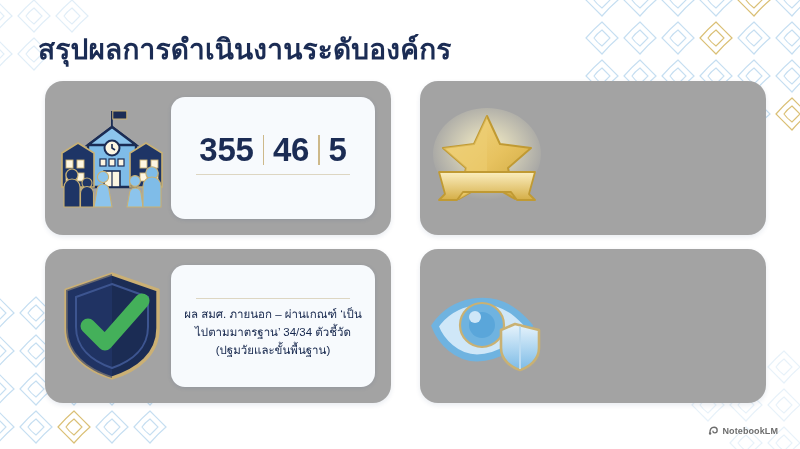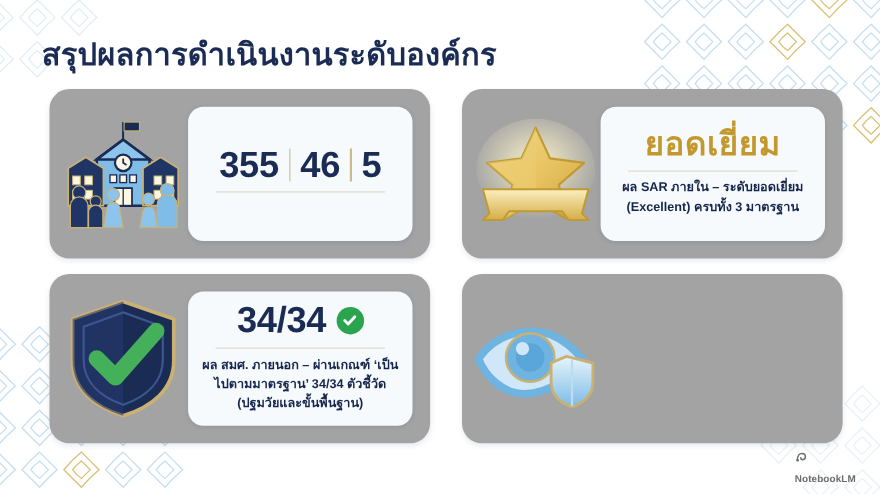--- a/index.html
+++ b/index.html
@@ -102,38 +102,38 @@
     background:#ddd6c2;
     margin:7px 0 7px 0;
   }
 
   .caption{
     font-size:11.5px;
     font-weight:700;
     color:#15264c;
     line-height:1.55;
   }
-  .caption.normal{font-weight:700;}
+  .caption.normal{font-weight:400;}
 
   .check-badge{
     width:25px;height:25px;border-radius:50%;
     background:#2aa44f;
     display:inline-flex;align-items:center;justify-content:center;
     flex:0 0 auto;
   }
 
   
   .footer{
     position:absolute;
     right:22px;
     bottom:9px;
     display:flex;
+    align-items:center;
     gap:4px;
     z-index:3;
-    flex-direction:column;
   }
   .footer-label{
     font-size:9px;
     color:#6d6d6d;
     font-weight:600;
     letter-spacing:.1px;
   }
 </style>
 </head>
 <body>
@@ -329,52 +329,39 @@
             </linearGradient>
           </defs>
           <ellipse cx="56" cy="50" rx="54" ry="46" fill="url(#glow)"></ellipse>
           <path d="M56 12 L69 40 L100 44 L77 64 L84 95 L56 79 L28 95 L35 64 L12 44 L43 40 Z" fill="url(#goldA)" stroke="#c09a33" stroke-width="2" stroke-linejoin="round"></path>
           <path d="M56 12 L56 79 L28 95 L35 64 L12 44 L43 40 Z" fill="#eccd72" opacity=".55"></path>
           <path d="M8 68 L104 68 L98 90 L104 96 L86 96 L80 88 L32 88 L26 96 L8 96 L14 90 Z" fill="url(#goldB)" stroke="#c09a33" stroke-width="1.8" stroke-linejoin="round"></path>
           <path d="M18 72 L94 72" stroke="#f7e6ae" stroke-width="2" opacity=".8"></path>
         </svg>
       </div>
 
-      <div class="panel">
-        <div class="stat gold">ยอดเยี่ยม</div>
-        <div class="rule"></div>
-        <div class="caption">ผล SAR ภายใน – ระดับยอดเยี่ยม (Excellent) ครบทั้ง 3 มาตรฐาน</div>
-      </div>
     </div>
 
     <div class="card">
       <div class="card-icon">
         <svg width="104" height="112" viewBox="0 0 104 112">
           <defs>
             <linearGradient id="shieldNavy" x1="0" y1="0" x2="1" y2="1">
               <stop offset="0%" stop-color="#27417c"></stop>
                 <stop offset="100%" stop-color="#16255087"></stop>
             </linearGradient>
           </defs>
           <path d="M52 4 L98 20 L98 58 C98 84 78 100 52 108 C26 100 6 84 6 58 L6 20 Z" fill="#1b2c54" stroke="#cbb074" stroke-width="3.4" stroke-linejoin="round"></path>
           <path d="M52 4 L6 20 L6 58 C6 84 26 100 52 108 Z" fill="#24396e" opacity=".6"></path>
           <path d="M52 14 L88 27 L88 57 C88 78 72 91 52 98 C32 91 16 78 16 57 L16 27 Z" fill="none" stroke="#3d5590" stroke-width="2"></path>
           <path d="M28 56 L45 73 L82 31" fill="none" stroke="#44b05a" stroke-width="15" stroke-linecap="round" stroke-linejoin="round"></path>
         </svg>
       </div>
 
       <div class="panel">
-        <div class="stat">
-          <span>34/34</span>
-          <span class="check-badge">
-            <svg width="16" height="16" viewBox="0 0 16 16">
-              <path d="M3.4 8.4 L6.5 11.5 L12.6 4.9" fill="none" stroke="#ffffff" stroke-width="2.6" stroke-linecap="round" stroke-linejoin="round"></path>
-            </svg>
-          </span>
-        </div>
         <div class="rule"></div>
         <div class="caption normal">ผล สมศ. ภายนอก – ผ่านเกณฑ์ ‘เป็นไปตามมาตรฐาน’ 34/34 ตัวชี้วัด (ปฐมวัยและขั้นพื้นฐาน)</div>
       </div>
     </div>
 
     <div class="card">
       <div class="card-icon">
         <svg width="116" height="92" viewBox="0 0 116 92">
           <defs>
             <linearGradient id="shBlue" x1="0" y1="0" x2="0" y2="1">

